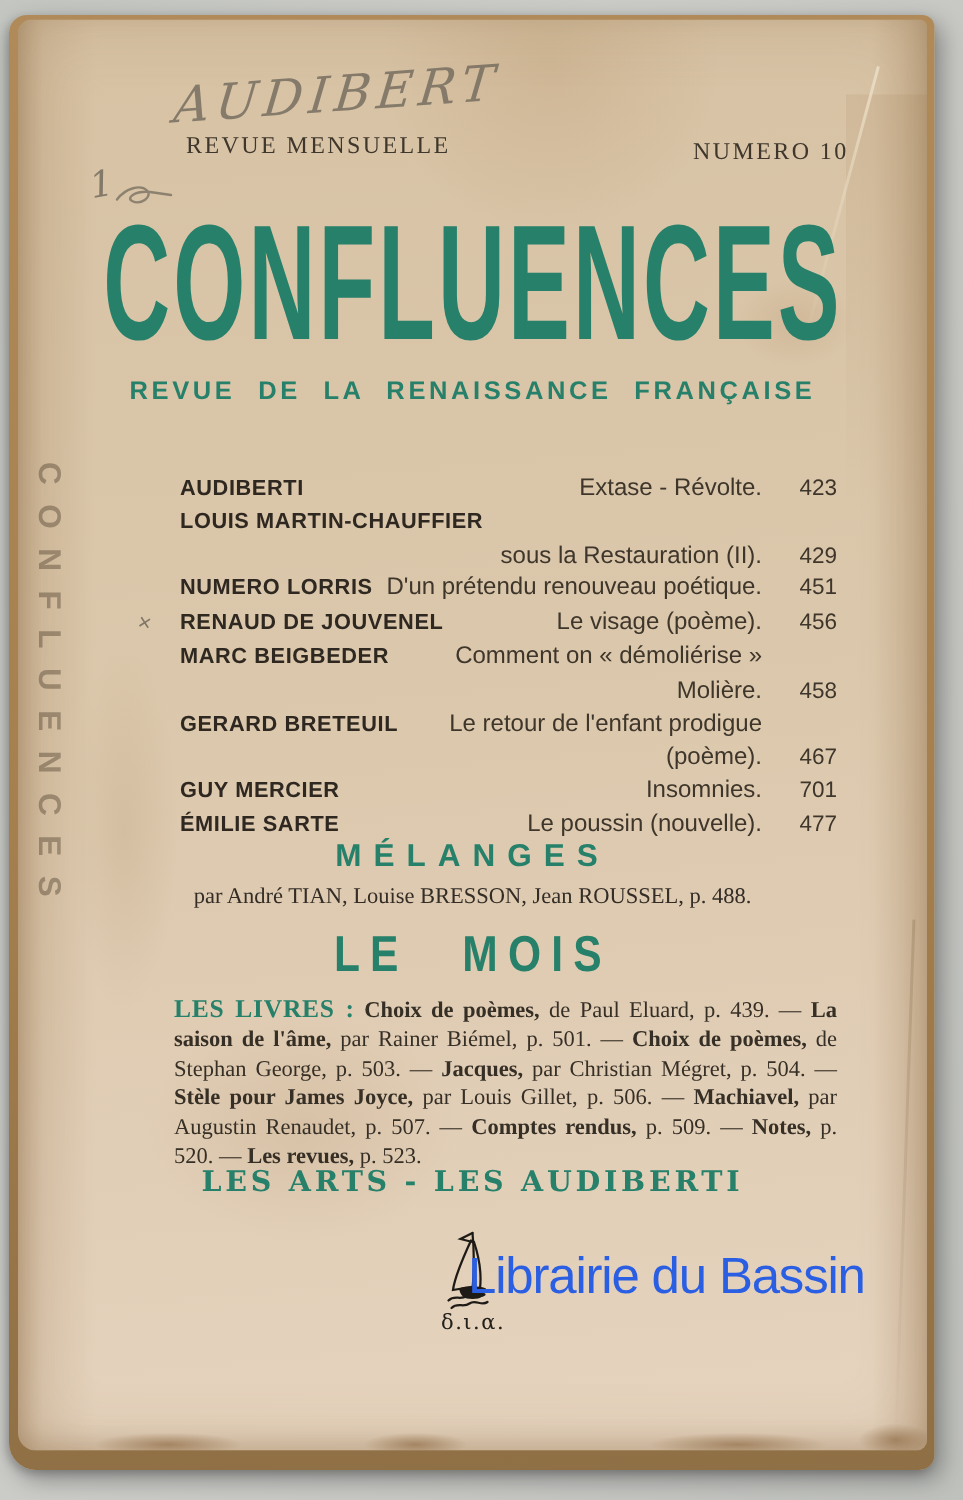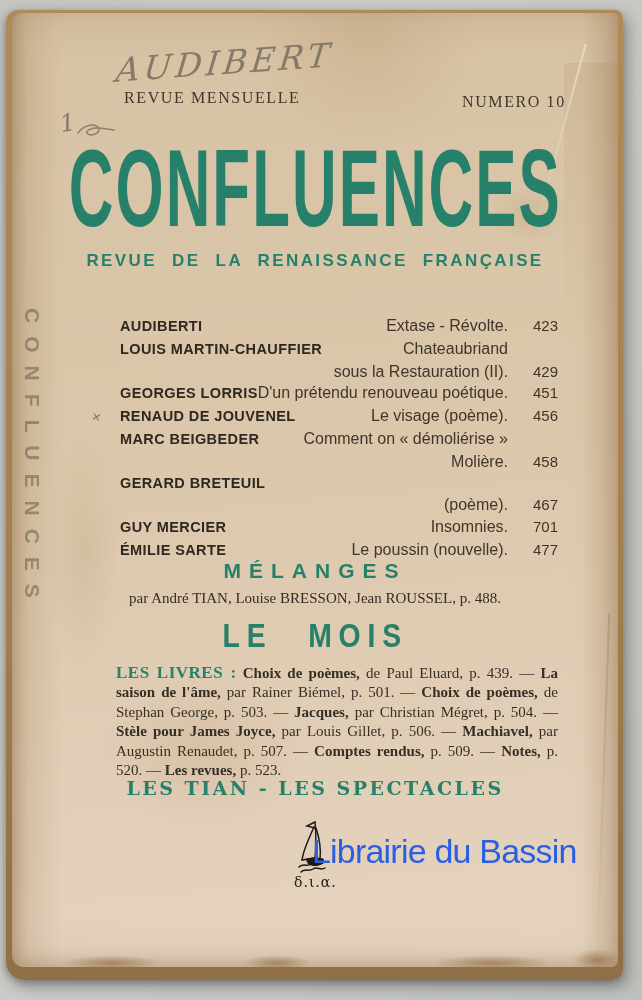--- a/index.html
+++ b/index.html
@@ -123,31 +123,30 @@
       <div class="toc">
           <div class="t-line">
             <span class="t-author">AUDIBERTI</span>
             <span class="t-spacer"></span>
             <span class="t-text">Extase - Révolte.</span>
             <span class="t-page">423</span>
           </div>
           <div class="t-line">
             <span class="t-author">LOUIS MARTIN-CHAUFFIER</span>
             <span class="t-spacer"></span>
-            <span class="t-text">Chateaubriand</span>
             <span class="t-page"></span>
           </div>
           <div class="t-line">
             <span class="t-author"></span>
             <span class="t-spacer"></span>
             <span class="t-text">sous la Restauration (II).</span>
             <span class="t-page">429</span>
           </div>
           <div class="t-line">
-            <span class="t-author">GEORGES LORRIS</span>
+            <span class="t-author">NUMERO LORRIS</span>
             <span class="t-spacer"></span>
             <span class="t-text">D'un prétendu renouveau poétique.</span>
             <span class="t-page">451</span>
           </div>
           <div class="t-line">
             <span class="t-cross">×</span>
             <span class="t-author">RENAUD DE JOUVENEL</span>
             <span class="t-spacer"></span>
             <span class="t-text">Le visage (poème).</span>
             <span class="t-page">456</span>
@@ -160,20 +159,21 @@
           </div>
           <div class="t-line">
             <span class="t-author"></span>
             <span class="t-spacer"></span>
             <span class="t-text">Molière.</span>
             <span class="t-page">458</span>
           </div>
           <div class="t-line">
             <span class="t-author">GERARD BRETEUIL</span>
             <span class="t-spacer"></span>
+            <span class="t-text">Le retour de l'enfant prodigue</span>
             <span class="t-page"></span>
           </div>
           <div class="t-line">
             <span class="t-author"></span>
             <span class="t-spacer"></span>
             <span class="t-text">(poème).</span>
             <span class="t-page">467</span>
           </div>
           <div class="t-line">
             <span class="t-author">GUY MERCIER</span>
@@ -191,21 +191,21 @@
 
       <div class="melanges-h">MÉLANGES</div>
       <div class="melanges-by">par André TIAN, Louise BRESSON, Jean ROUSSEL, p. 488.</div>
 
       <div class="lemois">
         <span class="stretch">LE MOIS</span>
       </div>
 
       <div class="livres"><span class="livres-label">LES LIVRES :</span><span><span class="seg-bold"> Choix de poèmes,</span><span> de Paul Eluard, p. 439. — </span><span class="seg-bold">La saison de l'âme,</span><span> par Rainer Biémel, p. 501. — </span><span class="seg-bold">Choix de poèmes,</span><span> de Stephan George, p. 503. — </span><span class="seg-bold">Jacques,</span><span> par Christian Mégret, p. 504. — </span><span class="seg-bold">Stèle pour James Joyce,</span><span> par Louis Gillet, p. 506. — </span><span class="seg-bold">Machiavel,</span><span> par Augustin Renaudet, p. 507. — </span><span class="seg-bold">Comptes rendus,</span><span> p. 509. — </span><span class="seg-bold">Notes,</span><span> p. 520. — </span><span class="seg-bold">Les revues,</span><span> p. 523.</span></span></div>
 
-      <div class="lesarts">LES TIAN - LES SPECTACLES</div>
+      <div class="lesarts">LES ARTS - LES AUDIBERTI</div>
     </div>
   </div>
 
   <div class="watermark">
     <svg class="wm-boat" width="44" height="58" viewBox="0 0 44 58">
       <g fill="none" stroke="#1E1B16" stroke-width="1.5" stroke-linecap="round">
         <path d="M21,4 C22,14 22,30 21,42"></path>
         <path d="M21,4 L13,8 L21,10"></path>
         <path d="M20,9 C14,22 9,34 8,42 L20,40"></path>
         <path d="M22,10 C26,22 27,32 26,41"></path>

